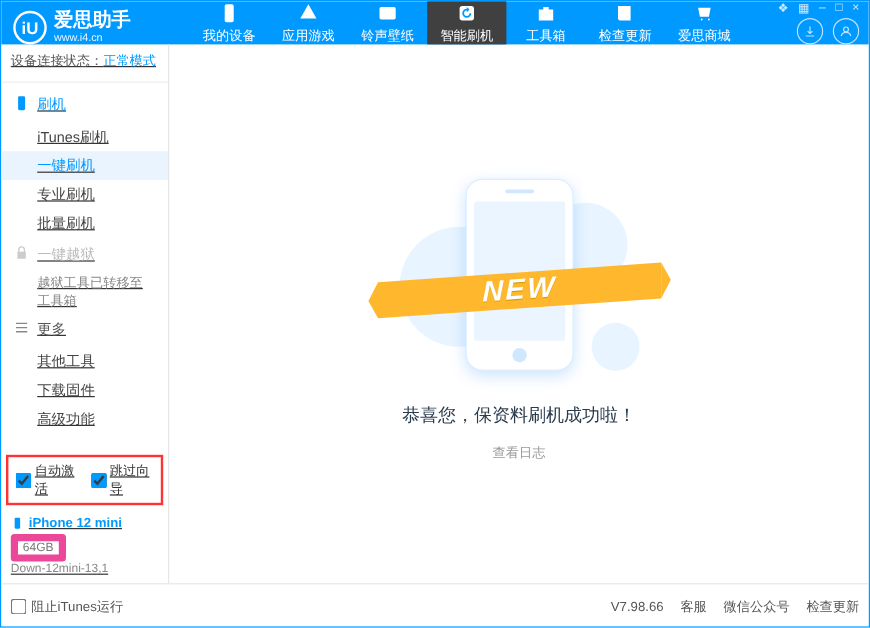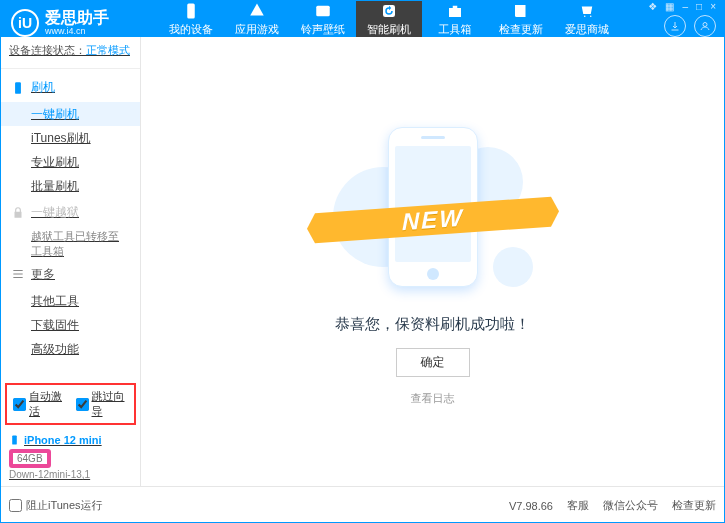--- a/index.html
+++ b/index.html
@@ -20,36 +20,36 @@
 .top-right .circ { width: 22px; height: 22px; border: 1.5px solid #bfe3ff; border-radius: 50%; display:flex; align-items:center; justify-content:center; cursor:pointer; }
 .top-right .circ svg { width:12px; height:12px; stroke:#bfe3ff; fill:none; stroke-width:2; }
 .win-ctrl { position:absolute; top:0px; right:6px; display:flex; gap:4px; font-size:10px; color:#cfeaff; }
 .win-ctrl span { cursor:pointer; padding:0 2px; }
 
 
 .body { display: flex; height: calc(100% - 50px - 22px); }
 .sidebar { width: 140px; border-right: 1px solid #e6e6e6; font-size: 12px; color: #333; display:flex; flex-direction:column;text-decoration:underline; }
 .conn-status { padding: 6px 8px; font-size: 11px; color: #555; }
 .conn-status b { color: #09f; font-weight: normal; }
-.side-head { display:flex; align-items:center; gap:6px; padding:6px 10px; color:#555; cursor:pointer; }
+.side-head { display:flex; gap:6px; padding:6px 10px; color:#555; cursor:pointer; }
 .side-head svg { width:14px; height:14px; fill:#888; }
 .side-head.blue { color:#09f; border-left:2px solid #09f; margin-left:-2px; }
 .side-head.blue svg { fill:#09f; }
 .side-sub { padding-left: 30px; line-height: 24px; cursor:pointer; color:#444; }
 .side-sub.active { background:#e9f4ff; color:#09f; }
 .side-note { padding-left: 30px; font-size: 11px; color:#888; line-height:1.4; margin-top:2px; }
 .side-divider { height:1px; background:#eee; margin:4px 0; }
 .spacer { flex:1; }
 .checks { border:2px solid #f33; padding:4px 6px; display:flex; gap:10px; font-size:11px; margin:4px; }
 .checks label { display:flex; align-items:center; gap:3px; cursor:pointer; }
 .checks input { accent-color:#09f; }
 .device { padding:4px 8px 6px; font-size:11px; }
 .device-name { color:#09f; font-weight:bold; display:flex; align-items:center; gap:4px; }
 .device-name svg { width:11px; height:14px; fill:#09f; }
-.badge { display:inline-block; border:4px solid #ec4899; border-radius:3px; padding:0 4px; font-size:10px; color:#777; margin-top:2px; }
+.badge { display:inline-block; border:6px solid #ec4899; border-radius:3px; padding:0 4px; font-size:10px; color:#777; margin-top:2px; }
 .device-sub { color:#888; font-size:10px; margin-top:1px; }
 
 
 .main { flex:1; display:flex; flex-direction:column; align-items:center; justify-content:center; position:relative; }
 .illus { width:200px; height:180px; position:relative; }
 .blob { position:absolute; border-radius:50%; background:#e8f4ff; }
 .phone { position:absolute; left:55px; top:10px; width:90px; height:160px; background:#fff; border-radius:14px; box-shadow:0 4px 12px rgba(0,120,255,.2); border:1px solid #dbeeff; }
 .phone:before { content:""; position:absolute; top:8px; left:50%; transform:translateX(-50%); width:24px; height:3px; background:#d0e8ff; border-radius:2px; }
 .phone:after { content:""; position:absolute; bottom:6px; left:50%; transform:translateX(-50%); width:12px; height:12px; background:#d0e8ff; border-radius:50%; }
 .phone-screen { position:absolute; top:18px; left:6px; right:6px; bottom:24px; background:#eaf5ff; border-radius:2px; }
@@ -167,22 +167,22 @@
       <span>设备连接状态：</span><b>正常模式</b>
     </div>
     <div class="side-divider"></div>
 
     <div class="side-head blue">
       <svg viewBox="0 0 24 24">
           <rect x="7" y="2" width="10" height="20" rx="2"></rect>
         </svg>
       <span>刷机</span>
     </div>
+    <div class="side-sub">iTunes刷机</div>
     <div class="side-sub active">一键刷机</div>
-    <div class="side-sub">iTunes刷机</div>
     <div class="side-sub">专业刷机</div>
     <div class="side-sub">批量刷机</div>
 
     <div class="side-head" style="color:#bbb">
       <svg viewBox="0 0 24 24" style="fill:#ccc">
           <path d="M7 10V7a5 5 0 0110 0v3h1v10H6V10zm2 0h6V7a3 3 0 00-6 0z"></path>
         </svg>
       <span>一键越狱</span>
     </div>
     <div class="side-note">
@@ -230,21 +230,20 @@
       <div class="blob" style="width:100px;height:100px;left:0;top:50px"></div>
       <div class="blob" style="width:70px;height:70px;right:10px;top:30px"></div>
       <div class="blob" style="width:40px;height:40px;right:0;bottom:10px"></div>
       <div class="phone">
           <div class="phone-screen"></div>
         </div>
       <div class="wing"></div>
       <div class="newtext">NEW</div>
     </div>
     <div class="success-text">恭喜您，保资料刷机成功啦！</div>
-    <button class="confirm-btn">确定</button>
     <div class="viewlog">查看日志</div>
   </div>
 </div>
 
 <div class="statusbar">
   <label>
       <input type="checkbox" style="">
       <span>阻止iTunes运行</span>
     </label>
   <div class="sflex"></div>

